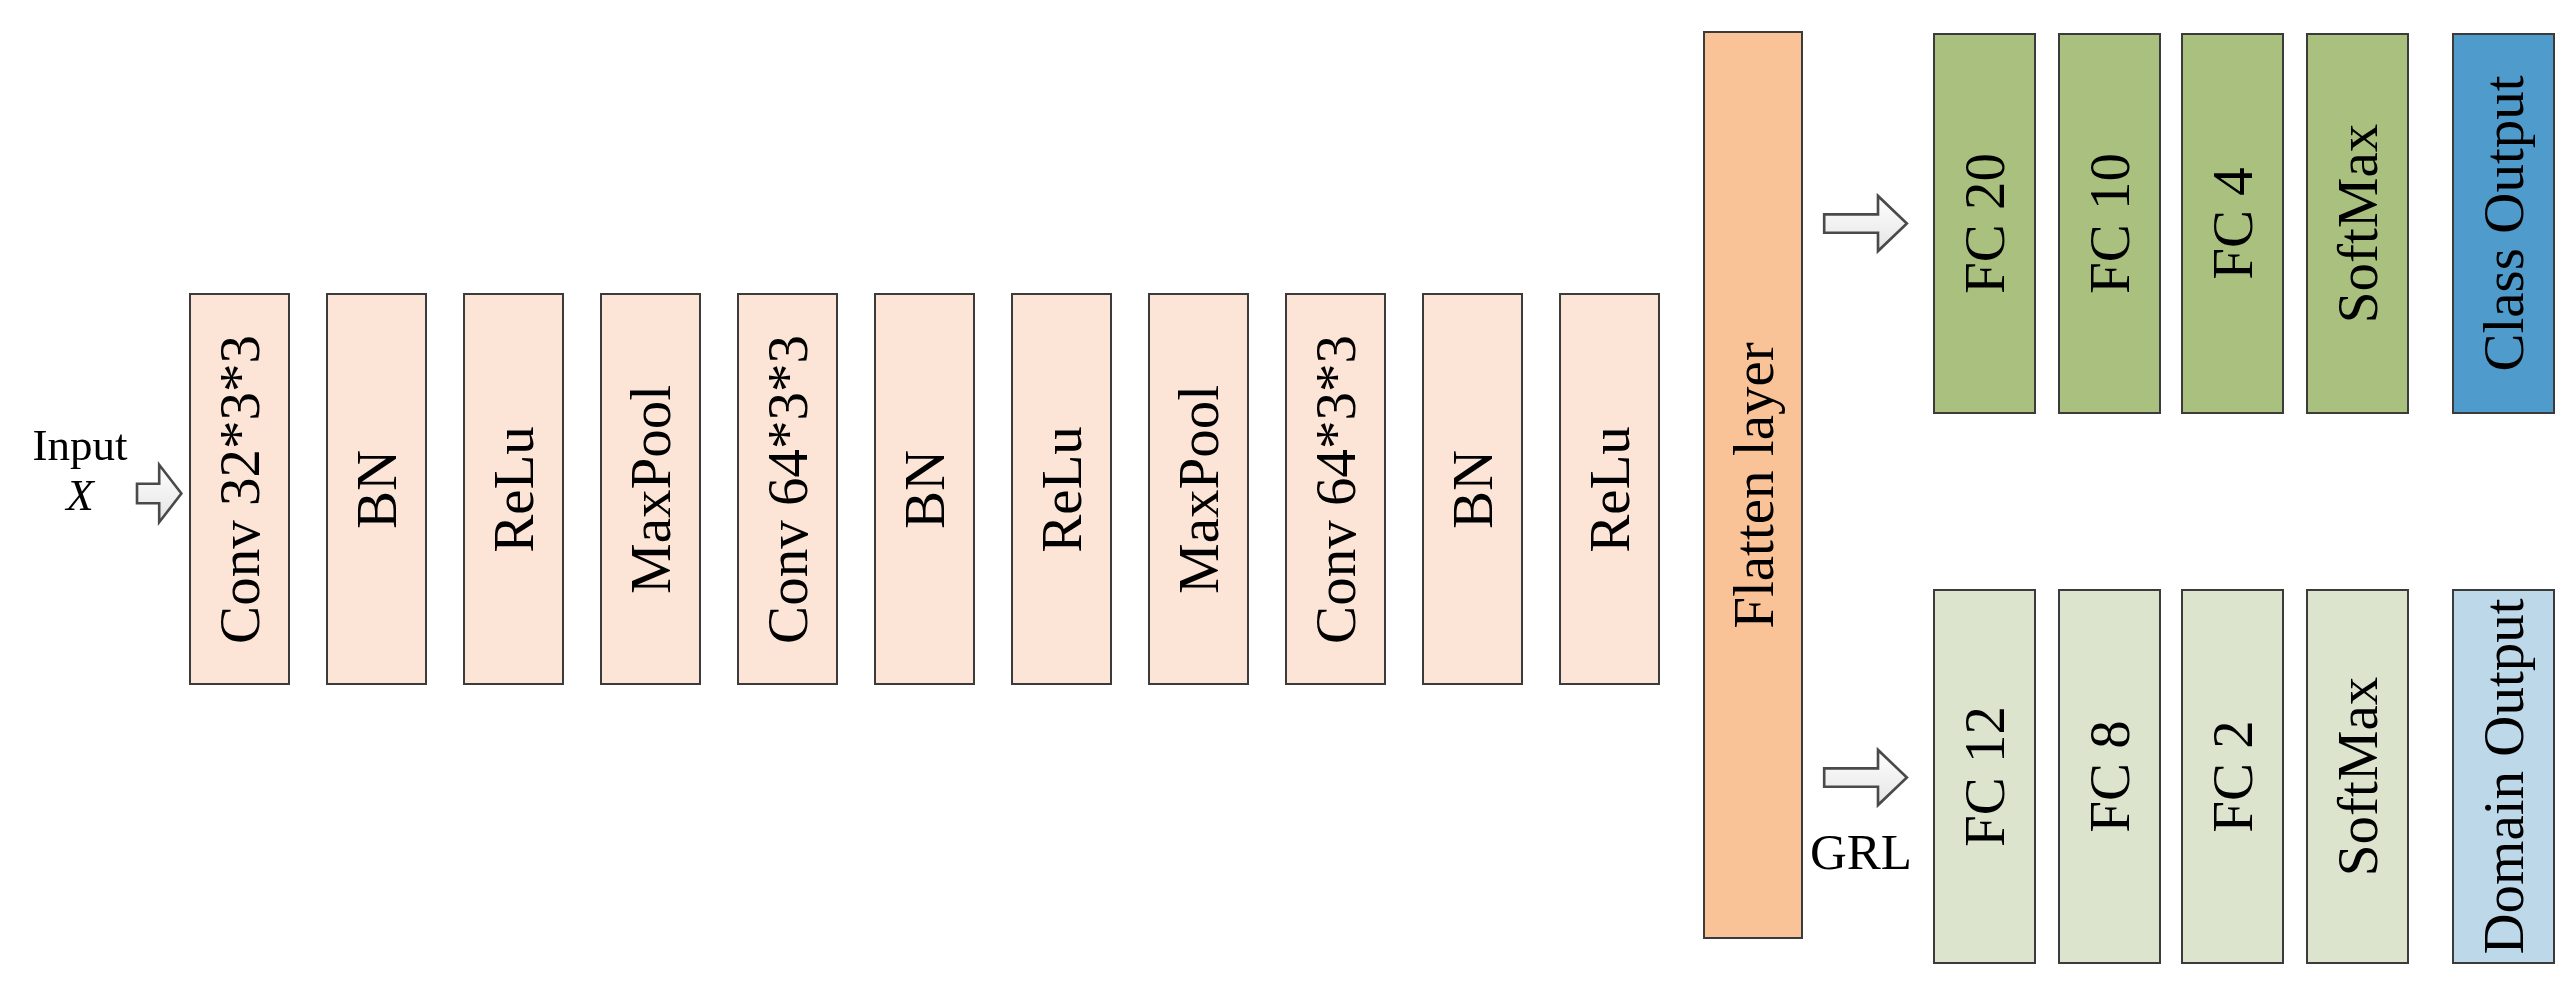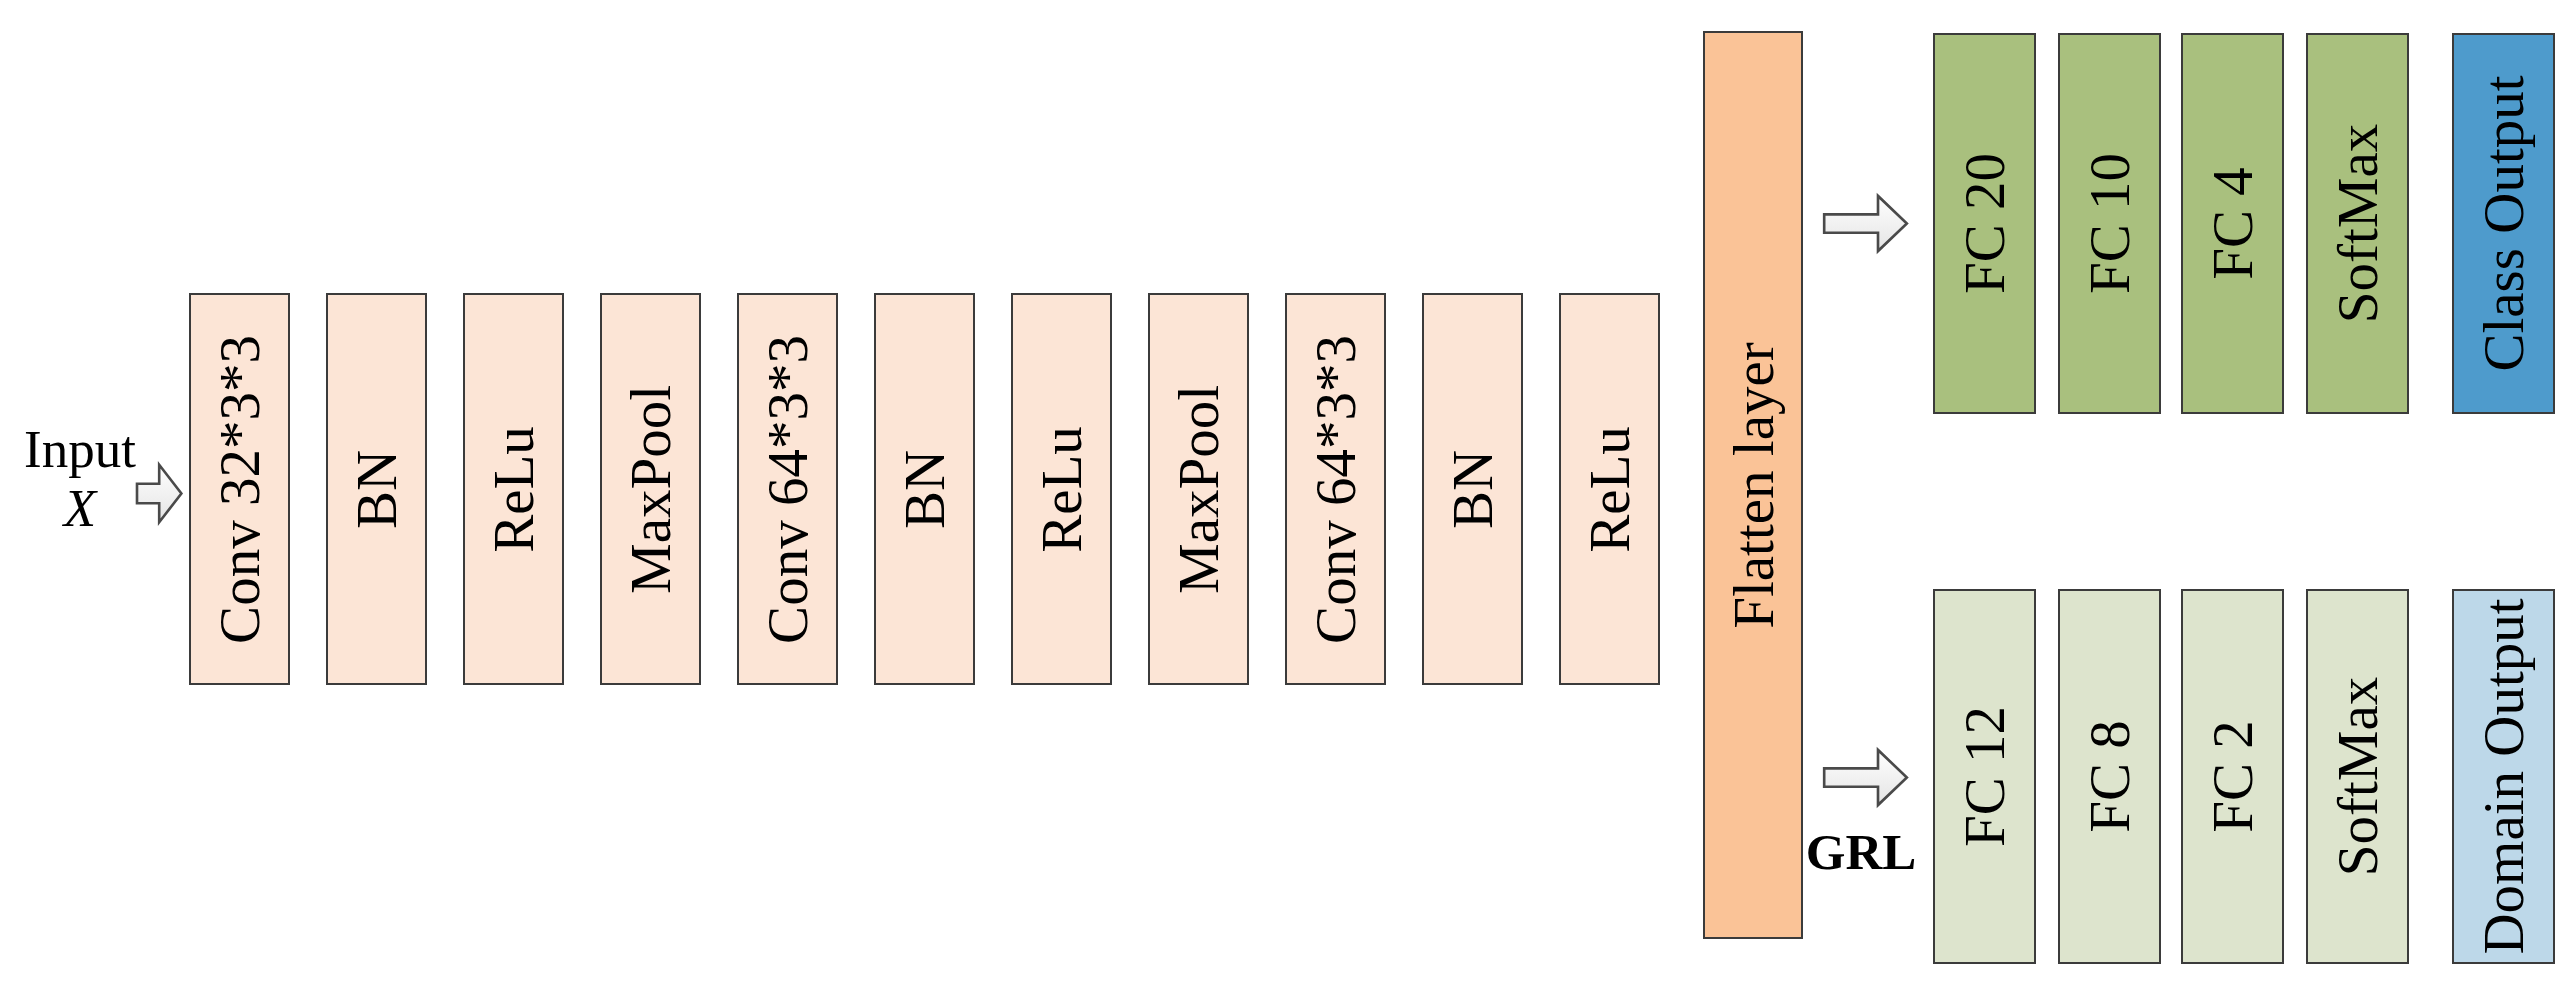--- a/index.html
+++ b/index.html
@@ -45,34 +45,33 @@
   .tr { top: 33px;  width: 103px; height: 381px; }
   
   .br { top: 589px; width: 103px; height: 375px; }
 
   .input-label {
     position: absolute;
     left: 8px;
     top: 420px;
     width: 144px;
     text-align: center;
-    font-size: 53px;
+    font-size: 45px;
     line-height: 1.12;
   }
   .input-label .sym { font-style: italic; }
 
   .grl-label {
     position: absolute;
     left: 1803px;
     top: 827px;
     width: 116px;
     text-align: center;
     font-size: 51px;
     line-height: 1;
-    font-weight: bold;
   }
 
   svg.arrow { position: absolute; overflow: visible; }
   .hidden-defs { position: absolute; width: 0; height: 0; }
 </style>
 </head>
 <body>
 
 <div class="canvas">
 

